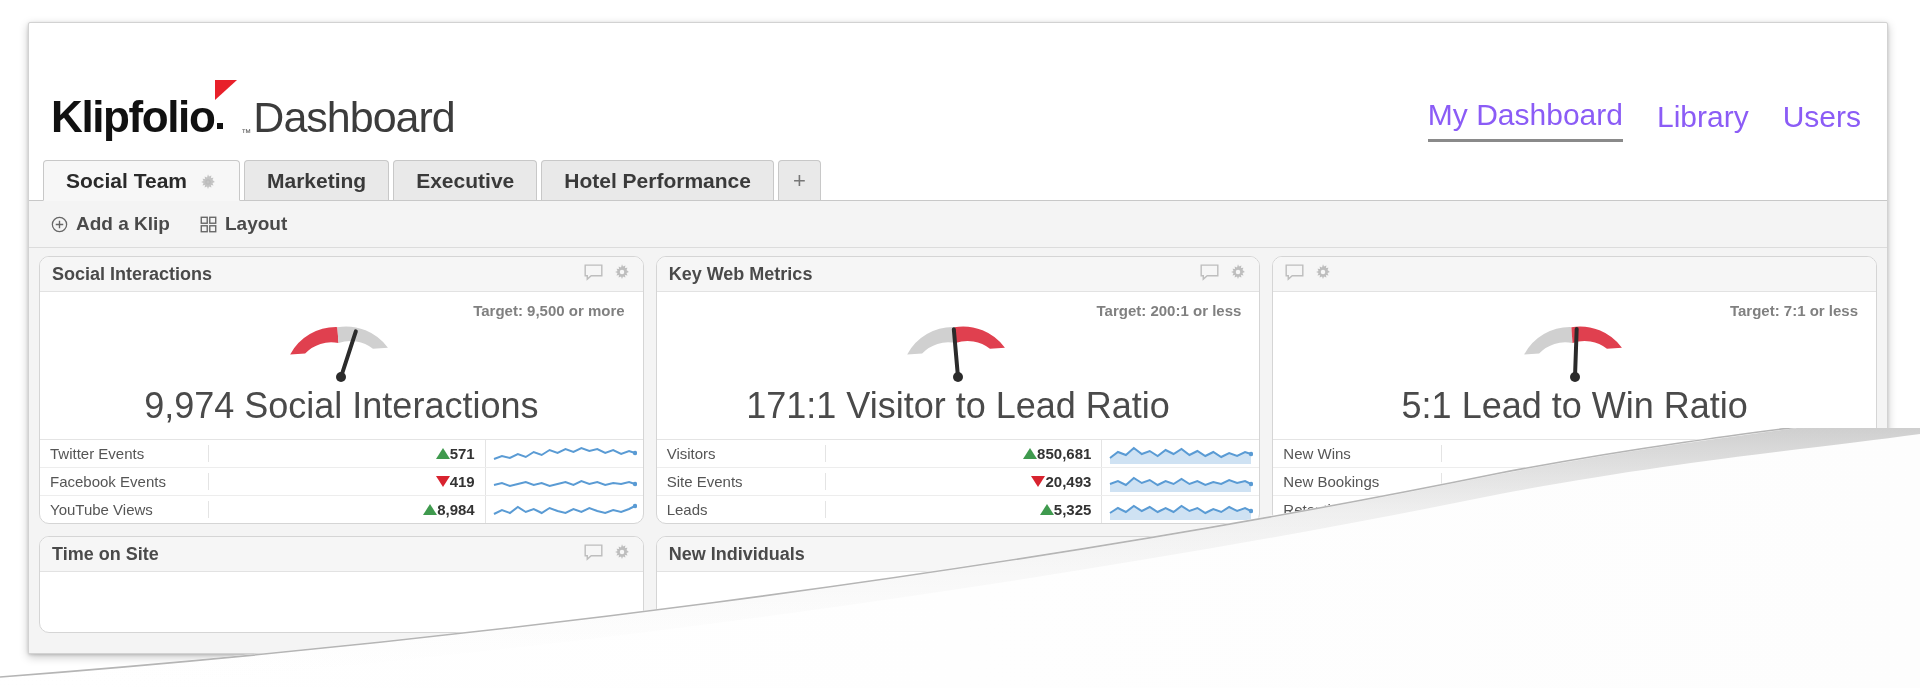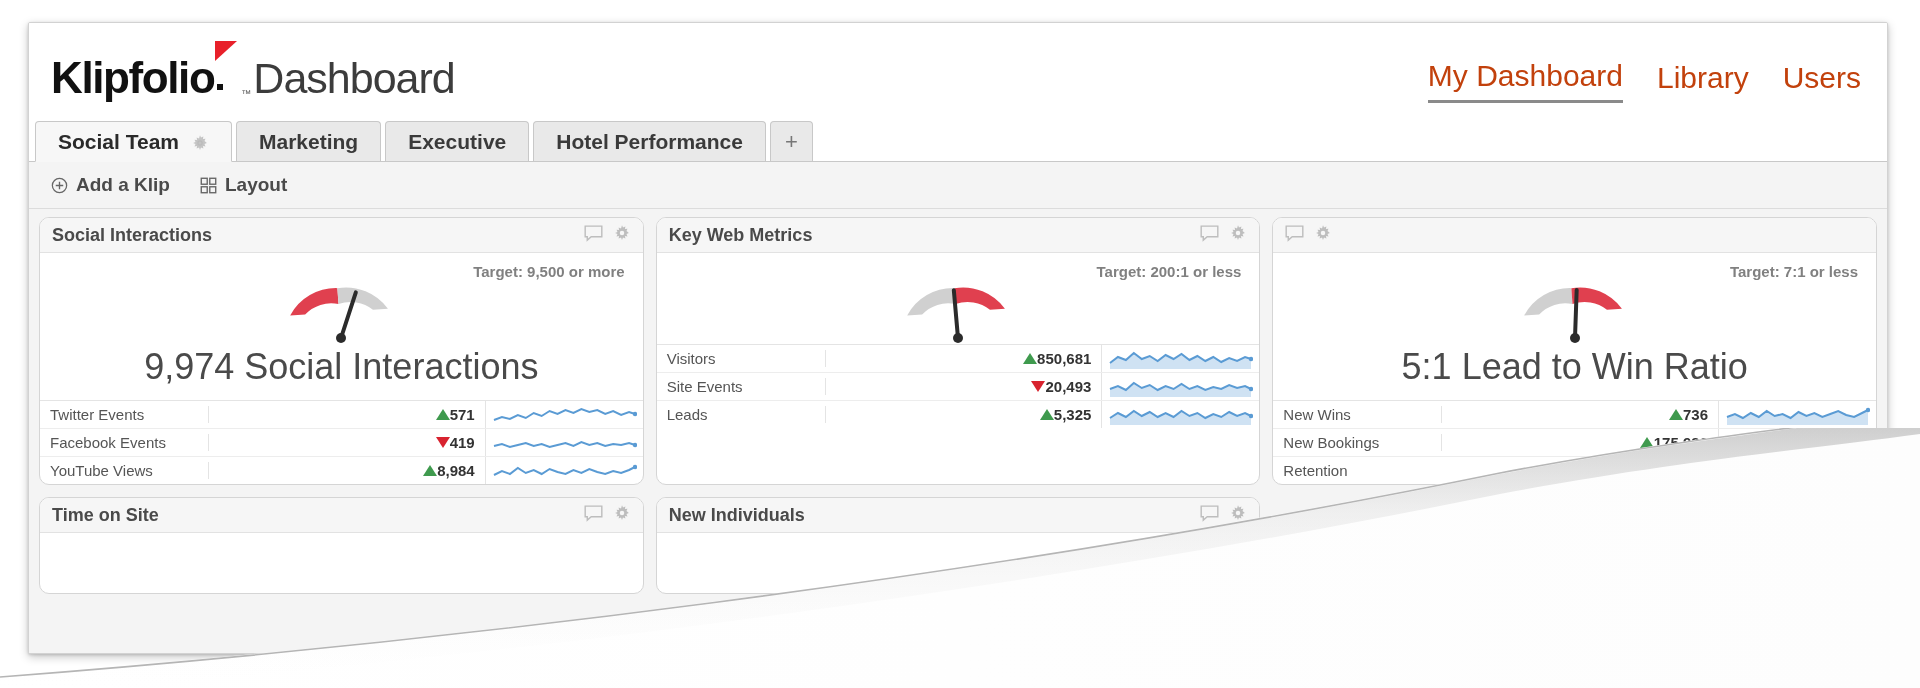--- a/index.html
+++ b/index.html
@@ -31,20 +31,21 @@
     border-radius: 2px;
     box-shadow: 0 3px 10px rgba(0,0,0,0.22), 0 1px 3px rgba(0,0,0,0.15);
     overflow: hidden;
   }
 
   
   .app-header {
     position: relative;
     height: 96px;
     background: #ffffff;
+    margin-top: 39px;
   }
   .logo {
     position: absolute;
     left: 22px;
     top: 30px;
     display: flex;
     align-items: baseline;
     white-space: nowrap;
   }
   .logo-klip {
@@ -97,34 +98,34 @@
   .top-nav {
     position: absolute;
     right: 26px;
     top: 36px;
     display: flex;
     align-items: center;
     gap: 34px;
   }
   .nav-item {
     font-size: 30px;
-    color: #c2410c;
+    color: #8b5cf6;
     cursor: pointer;
     padding-bottom: 7px;
     white-space: nowrap;
   }
   .nav-item.active {
     border-bottom: 3px solid #8a8a8a;
   }
 
   
   .tabstrip {
     position: relative;
     height: 42px;
-    padding-left: 6px;
+    padding-left: 14px;
     display: flex;
     align-items: flex-end;
     gap: 4px;
     border-bottom: 1px solid #c8c8c8;
     background: #ffffff;
   }
   .tab {
     position: relative;
     display: flex;
     align-items: center;
@@ -488,20 +489,21 @@
             <div class="gauge-wrap">
               <svg width="150" height="62" viewBox="0 0 150 62">
                 <path d="M26 30 A52 52 0 0 1 75 6 L75 22 A36 36 0 0 0 41 30 Z" fill="#d0d0d0" transform="rotate(-4 75 58)"></path>
                 <path d="M75 6 A52 52 0 0 1 124 30 L109 30 A36 36 0 0 0 75 22 Z" fill="#e0404f" transform="rotate(-4 75 58)"></path>
                 <g transform="rotate(-5 75 56)">
                   <line x1="75" y1="56" x2="75" y2="8" stroke="#2b2b2b" stroke-width="4" stroke-linecap="round"></line>
                 </g>
                 <circle cx="75" cy="56" r="5" fill="#2b2b2b"></circle>
               </svg>
             </div>
+            <div class="big-value">171:1 Visitor to Lead Ratio</div>
             <div class="metric-rows">
               <div class="metric-row">
                 <div class="m-label">Visitors</div>
                 <div class="m-value">
                   <span class="arrow-up"></span>
                   <span>850,681</span>
                 </div>
                 <div class="m-spark">
                   <svg width="146" height="20" viewBox="0 0 146 20" preserveAspectRatio="none">
                     <polygon points="2,14 10,8 18,11 26,4 34,10 42,7 50,12 58,6 66,10 74,5 82,11 90,7 98,12 106,8 114,13 122,9 130,12 138,8 144,10 144,20 2,20" fill="#cfe2f3"></polygon>

